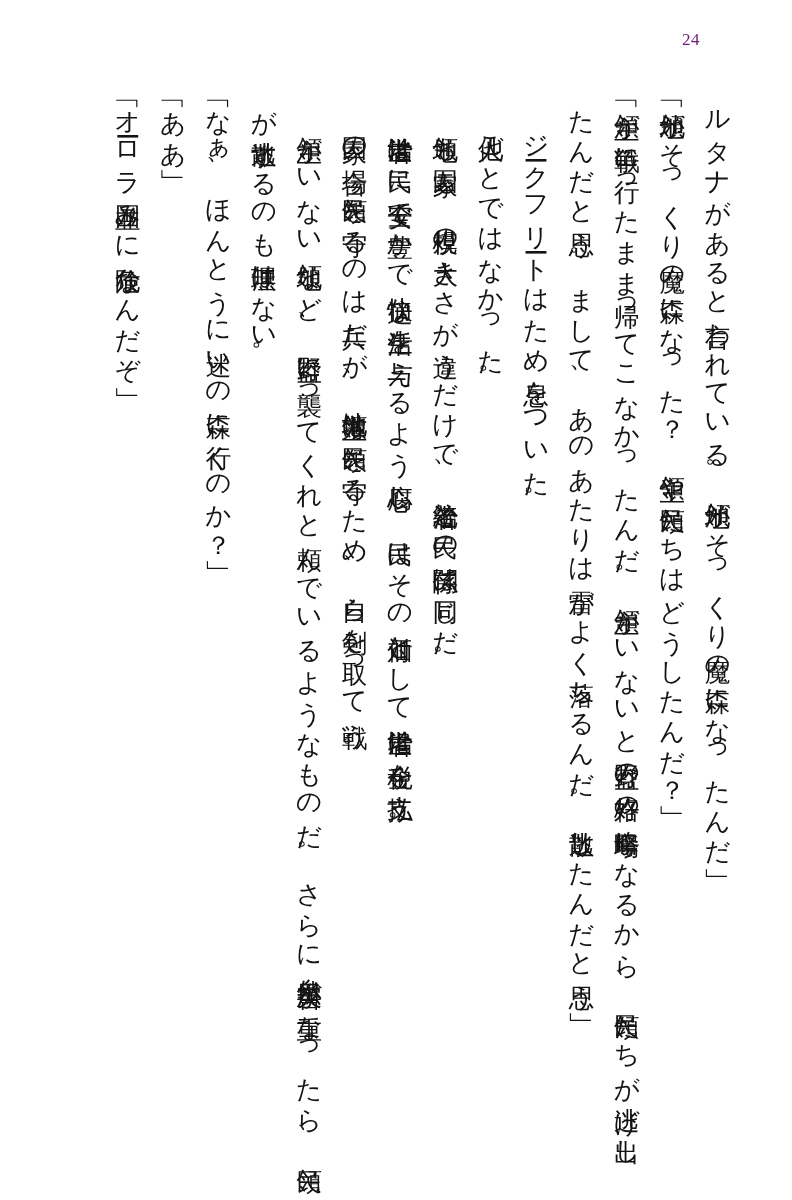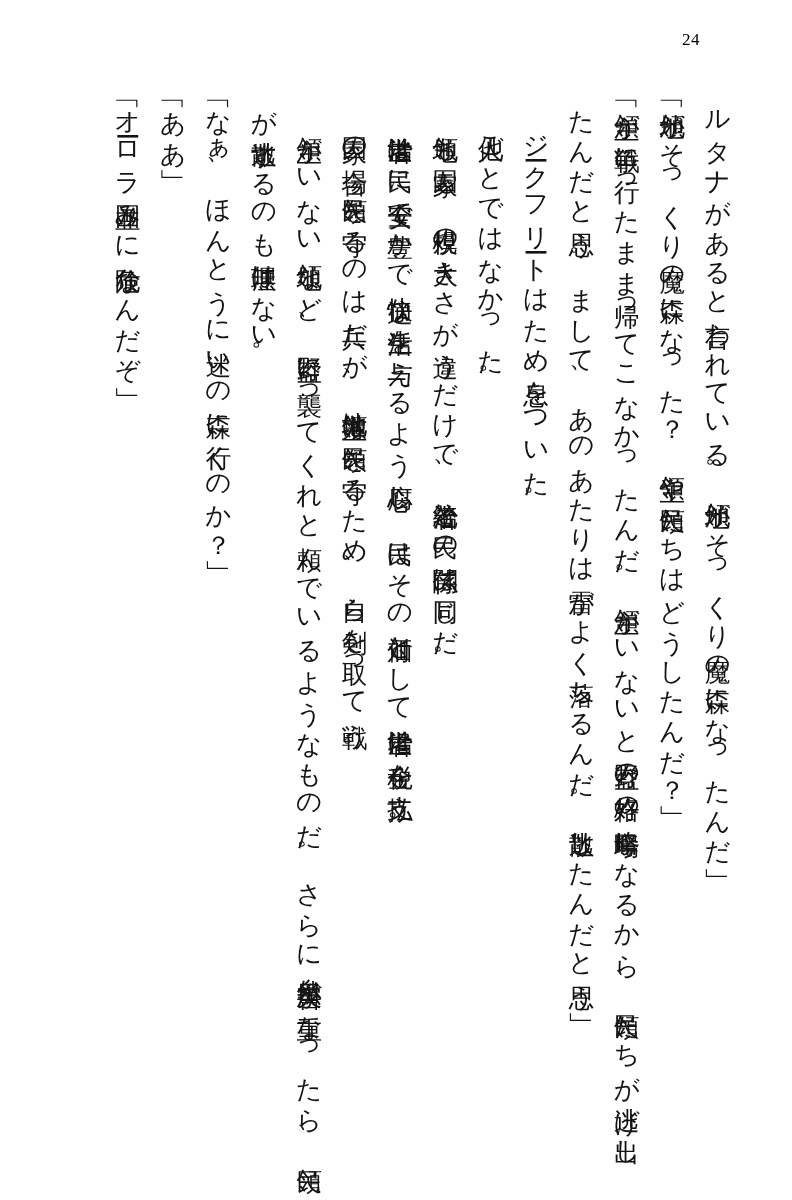--- a/index.html
+++ b/index.html
@@ -20,21 +20,21 @@
     width: 792px;
     height: 1200px;
     box-sizing: border-box;
   }
   .page-number {
     position: absolute;
     top: 30px;
     right: 92px;
     font-size: 17px;
     letter-spacing: 0.5px;
-    color: #000000;
+    color: #701a75;
     font-family: "Liberation Serif", "DejaVu Serif", serif;
   }
   .text-body {
     position: absolute;
     top: 92px;
     left: 52px;
     right: 52px;
     height: 1060px;
     writing-mode: vertical-rl;
     text-orientation: upright;

